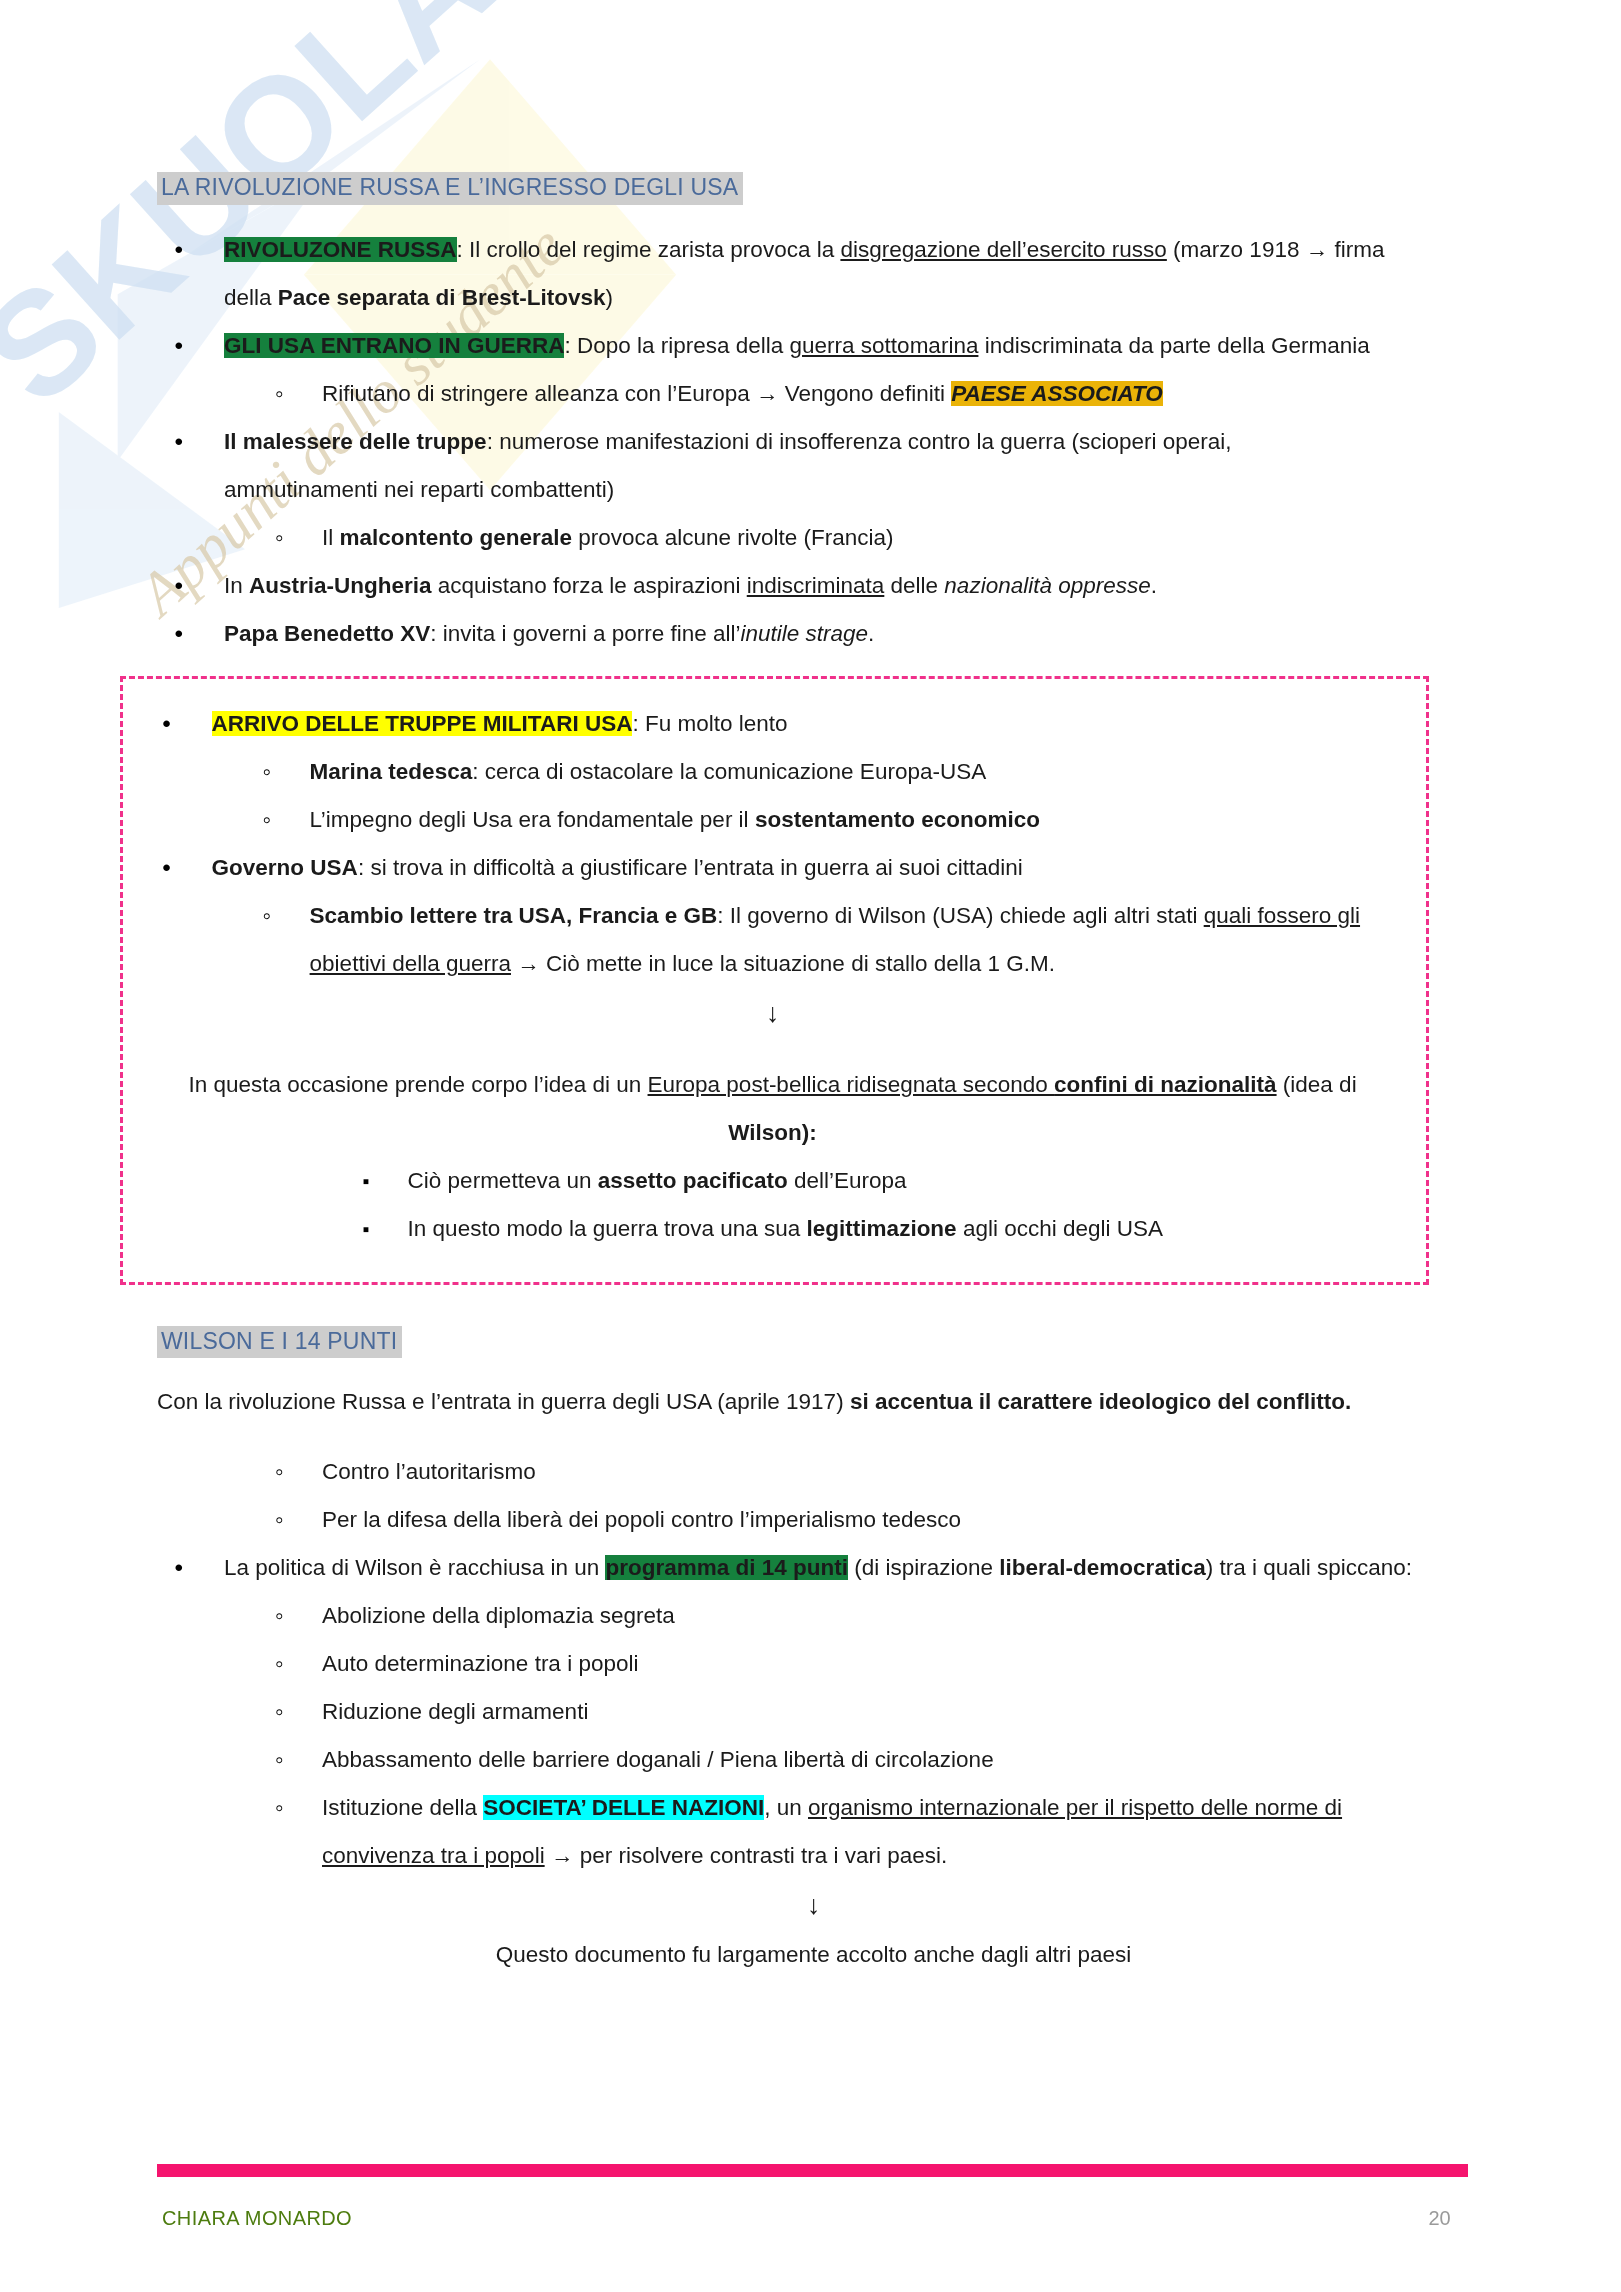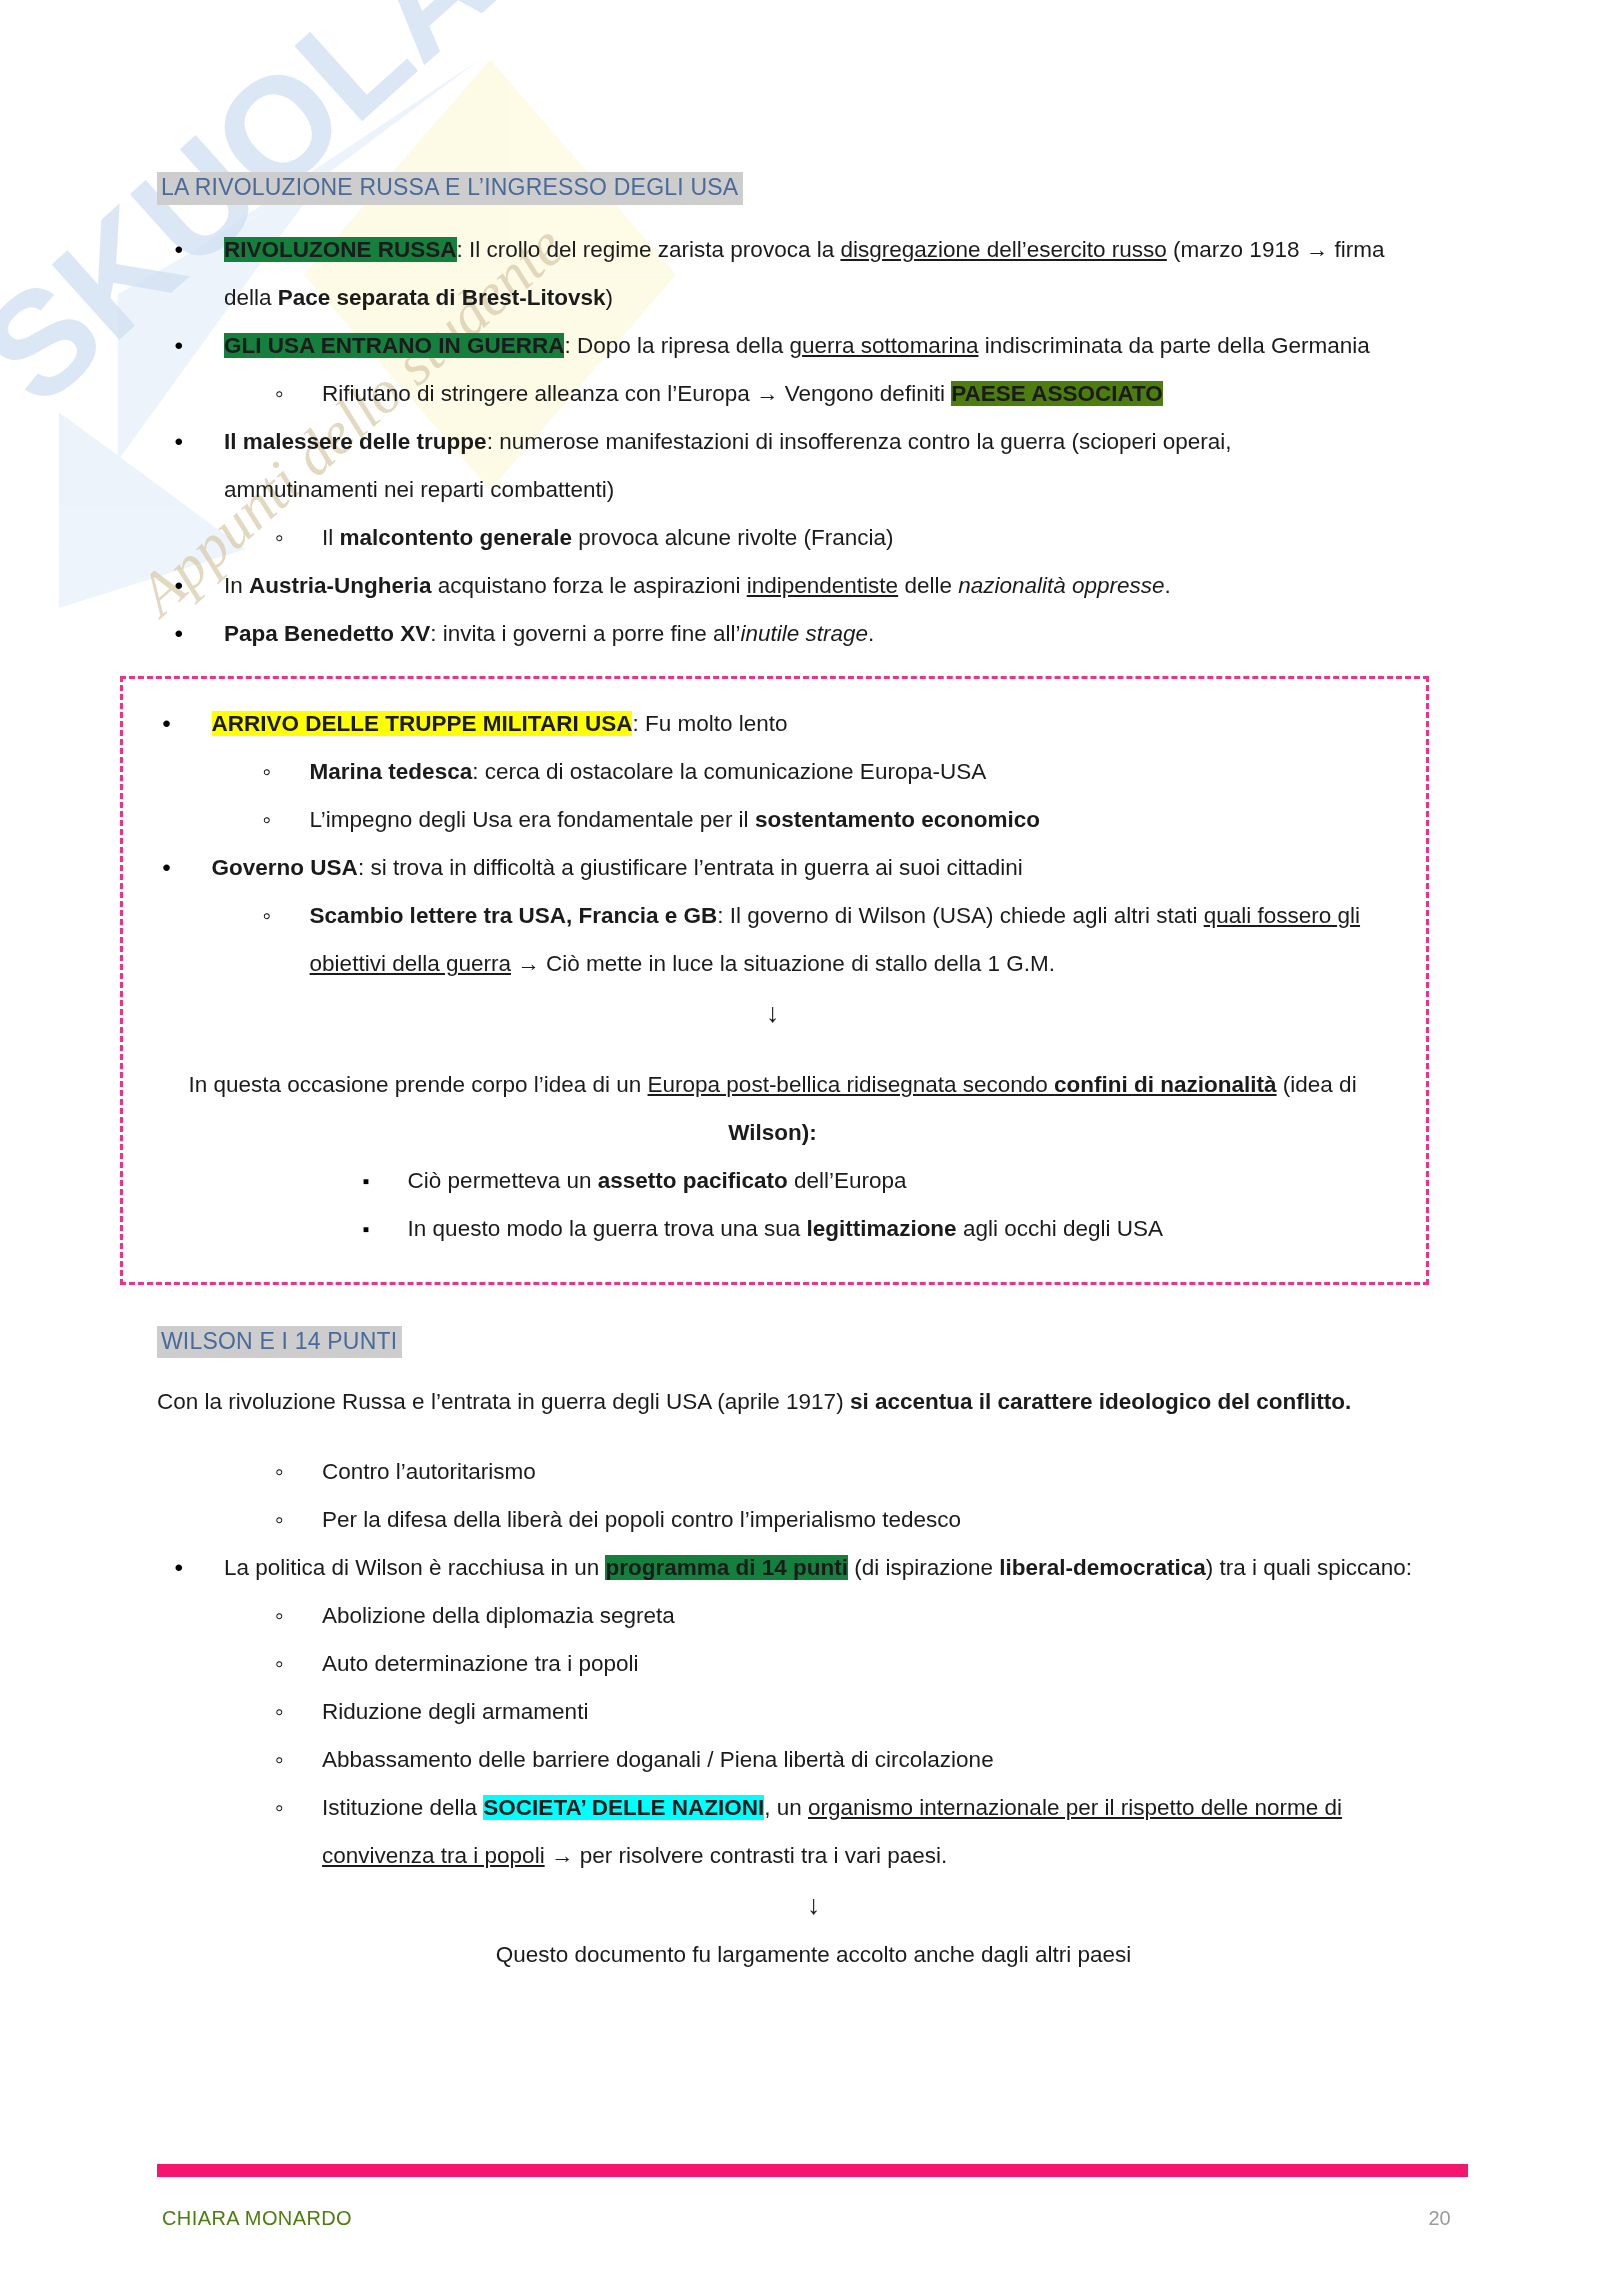--- a/index.html
+++ b/index.html
@@ -91,21 +91,21 @@
 
   .plain { padding-left: 0; }
   .center { text-align: center; padding-left: 0; }
 
   b, .b { font-weight: bold; }
   i, .i { font-style: italic; }
   u, .u { text-decoration: underline; }
 
   .hl-green  { background: #15803d; font-weight: bold; }
   .hl-yellow { background: #ffff00; font-weight: bold; }
-  .hl-yellow-i { background: #4d7c0f; font-weight: bold; }
+  .hl-yellow-i { background: #eab308; font-weight: bold; font-style: italic; }
   .hl-cyan   { background: #00ffff; font-weight: bold; }
 
   
   .dashed-box {
     border: 3.9px dashed #f0318b;
     padding: 21.6px 25.5px 29px 21.6px;
     margin: 17.6px 0 0 -37px;
     width: 1309px;
     box-sizing: border-box;
   }
@@ -181,21 +181,21 @@
 
     <div class="line lvl1 bullet1"><span class="hl-green">GLI USA ENTRANO IN GUERRA</span><span>: Dopo la ripresa della </span><u>guerra sottomarina</u><span> indiscriminata da parte della Germania</span></div>
 
     <div class="line lvl2 bullet2"><span>Rifiutano di stringere alleanza con l’Europa → Vengono definiti </span><span class="hl-yellow-i">PAESE ASSOCIATO</span></div>
 
     <div class="line lvl1 bullet1"><b>Il malessere delle truppe</b><span>: numerose manifestazioni di insofferenza contro la guerra (scioperi operai,</span></div>
     <div class="line lvl1"><span>ammutinamenti nei reparti combattenti)</span></div>
 
     <div class="line lvl2 bullet2"><span>Il </span><b>malcontento generale</b><span> provoca alcune rivolte (Francia)</span></div>
 
-    <div class="line lvl1 bullet1"><span>In </span><b>Austria-Ungheria</b><span> acquistano forza le aspirazioni </span><u>indipendentiste</u><span> delle </span><i>nazionalità oppresse</i><span>.</span></div>
+    <div class="line lvl1 bullet1"><span>In </span><b>Austria-Ungheria</b><span> acquistano forza le aspirazioni </span><u>indiscriminata</u><span> delle </span><i>nazionalità oppresse</i><span>.</span></div>
 
     <div class="line lvl1 bullet1"><b>Papa Benedetto XV</b><span>: invita i governi a porre fine all’</span><i>inutile strage</i><span>.</span></div>
 
     <div class="dashed-box">
 
       <div class="line lvl1 bullet1"><span class="hl-yellow">ARRIVO DELLE TRUPPE MILITARI USA</span><span>: Fu molto lento</span></div>
 
       <div class="line lvl2 bullet2"><b>Marina tedesca</b><span>: cerca di ostacolare la comunicazione Europa-USA</span></div>
 
       <div class="line lvl2 bullet2"><span>L’impegno degli Usa era fondamentale per il </span><b>sostentamento economico</b></div>

